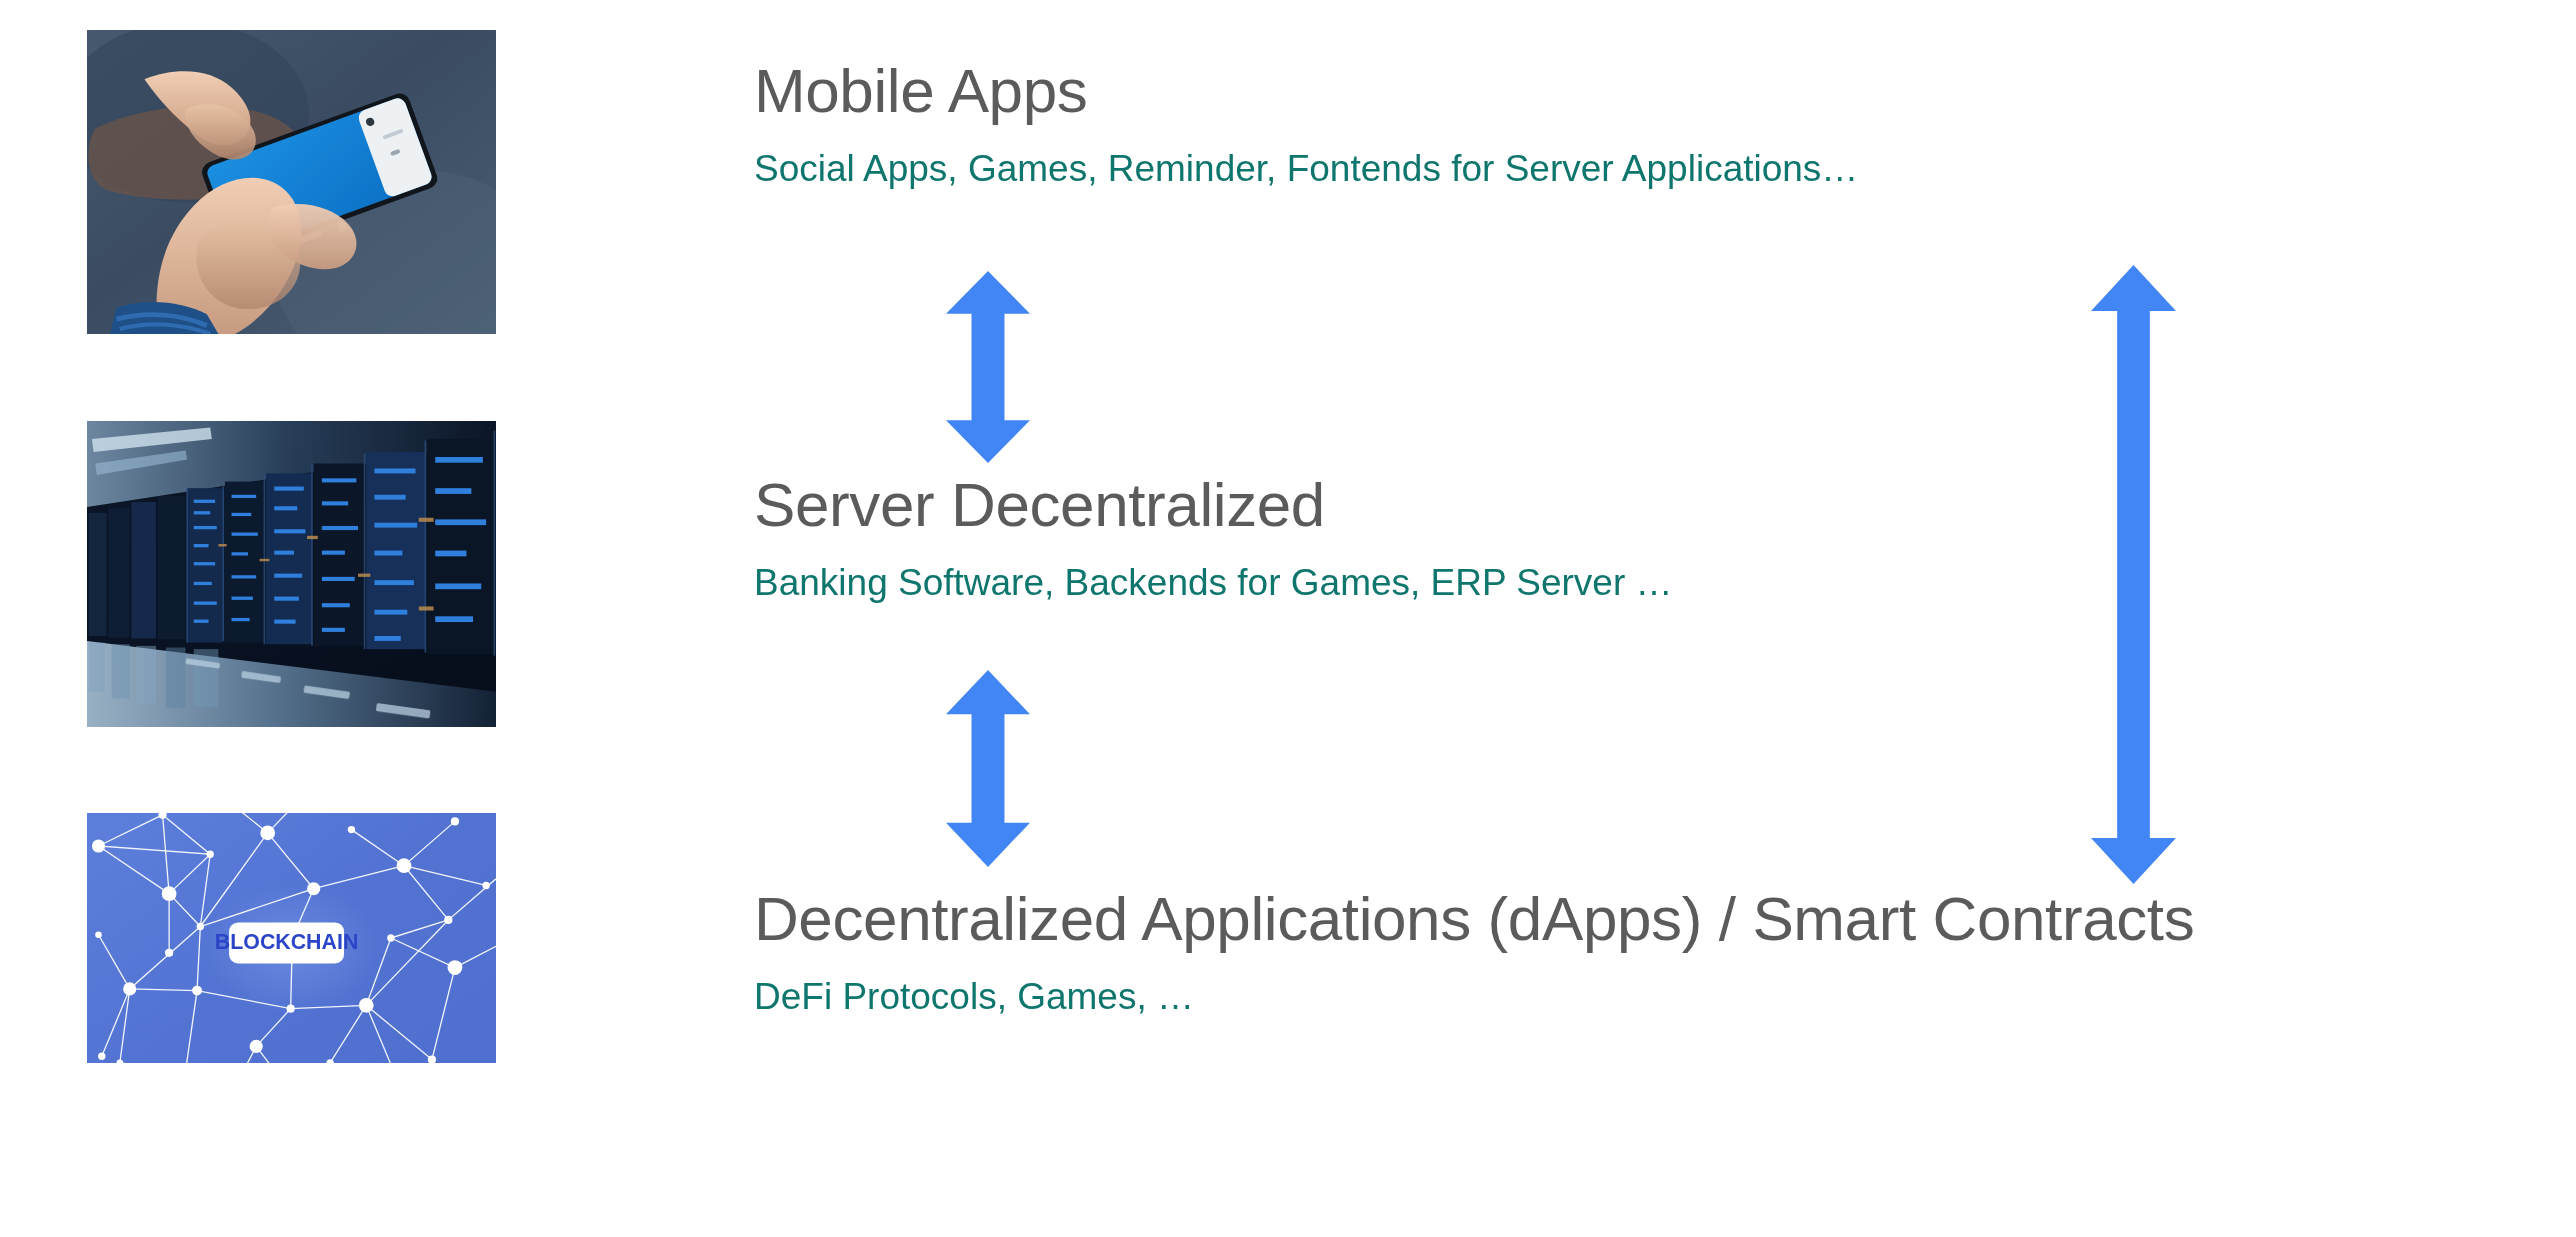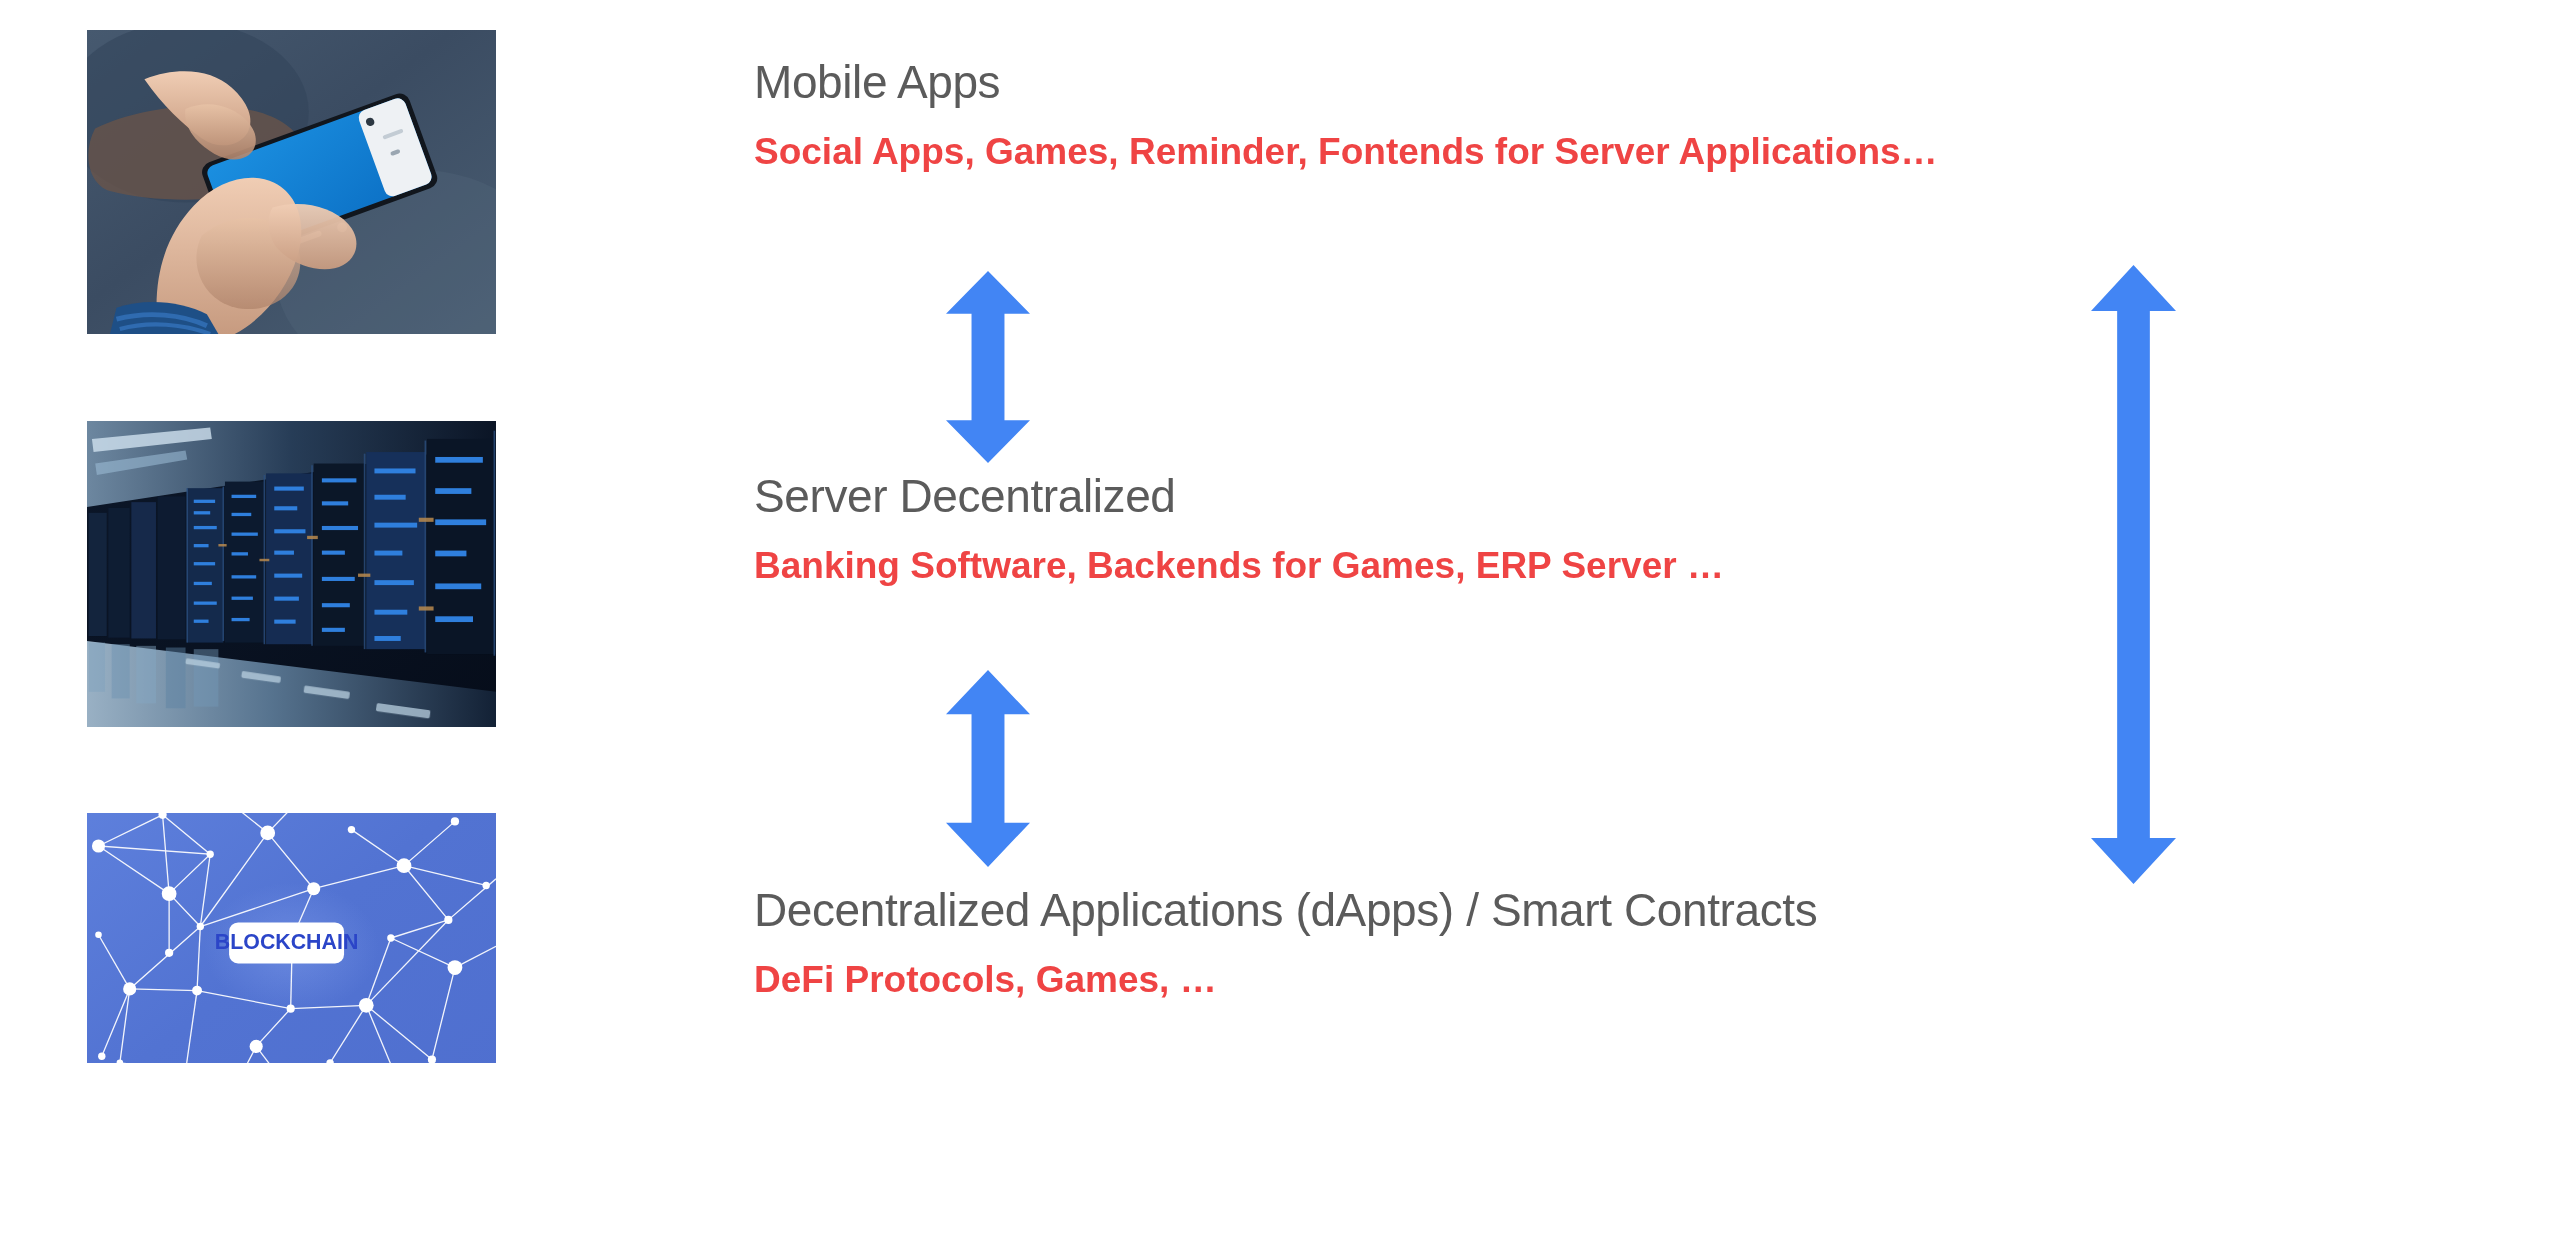--- a/index.html
+++ b/index.html
@@ -41,33 +41,33 @@
     position: absolute;
     left: 754px;
     right: 33px;
   }
   .block-1 { top: 58px; }
   .block-2 { top: 472px; }
   .block-3 { top: 886px; }
 
   .block h2 {
     margin: 0;
-    font-size: 46px;
+    font-size: 62px;
     font-weight: 400;
     line-height: 1.06;
     color: #5b5b5b;
     letter-spacing: -0.4px;
     white-space: nowrap;
   }
   .block p {
     margin: 25px 0 0 0;
     font-size: 37px;
-    font-weight: 700;
+    font-weight: 400;
     line-height: 1.1;
-    color: #ef4444;
+    color: #0f766e;
     white-space: nowrap;
   }
 
   
   .arrow {
     position: absolute;
   }
   .arrow svg { display: block; width: 100%; height: 100%; }
 
   .arrow-short-1 { left: 946px; top: 271px;  width: 84px; height: 192px; }

